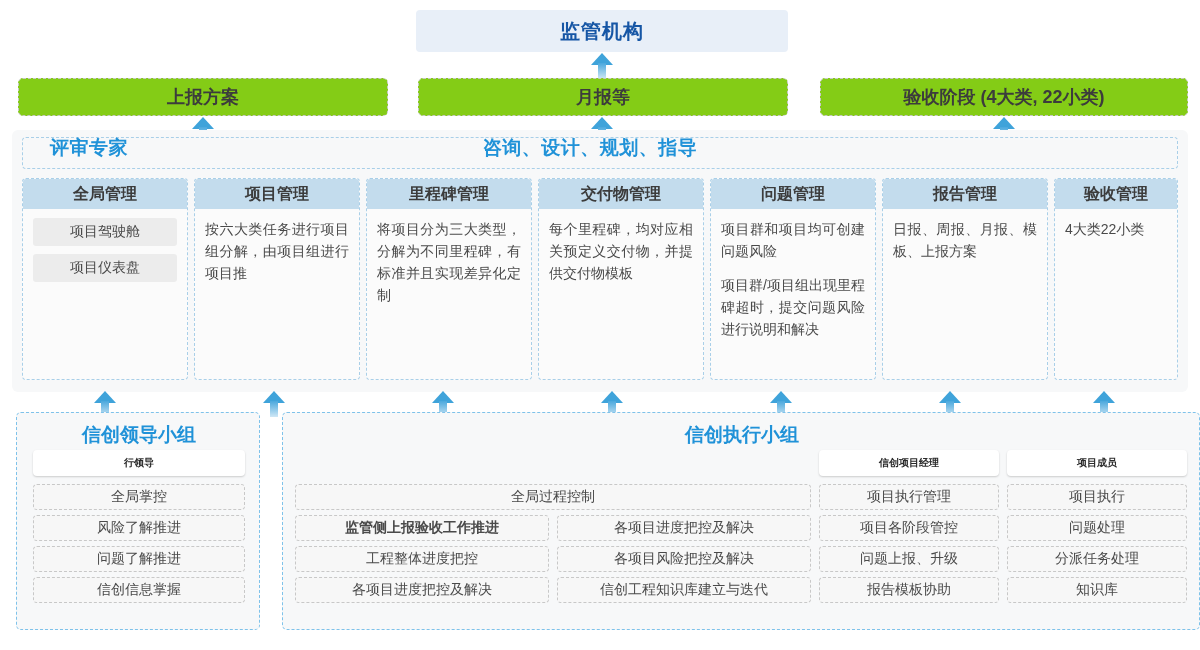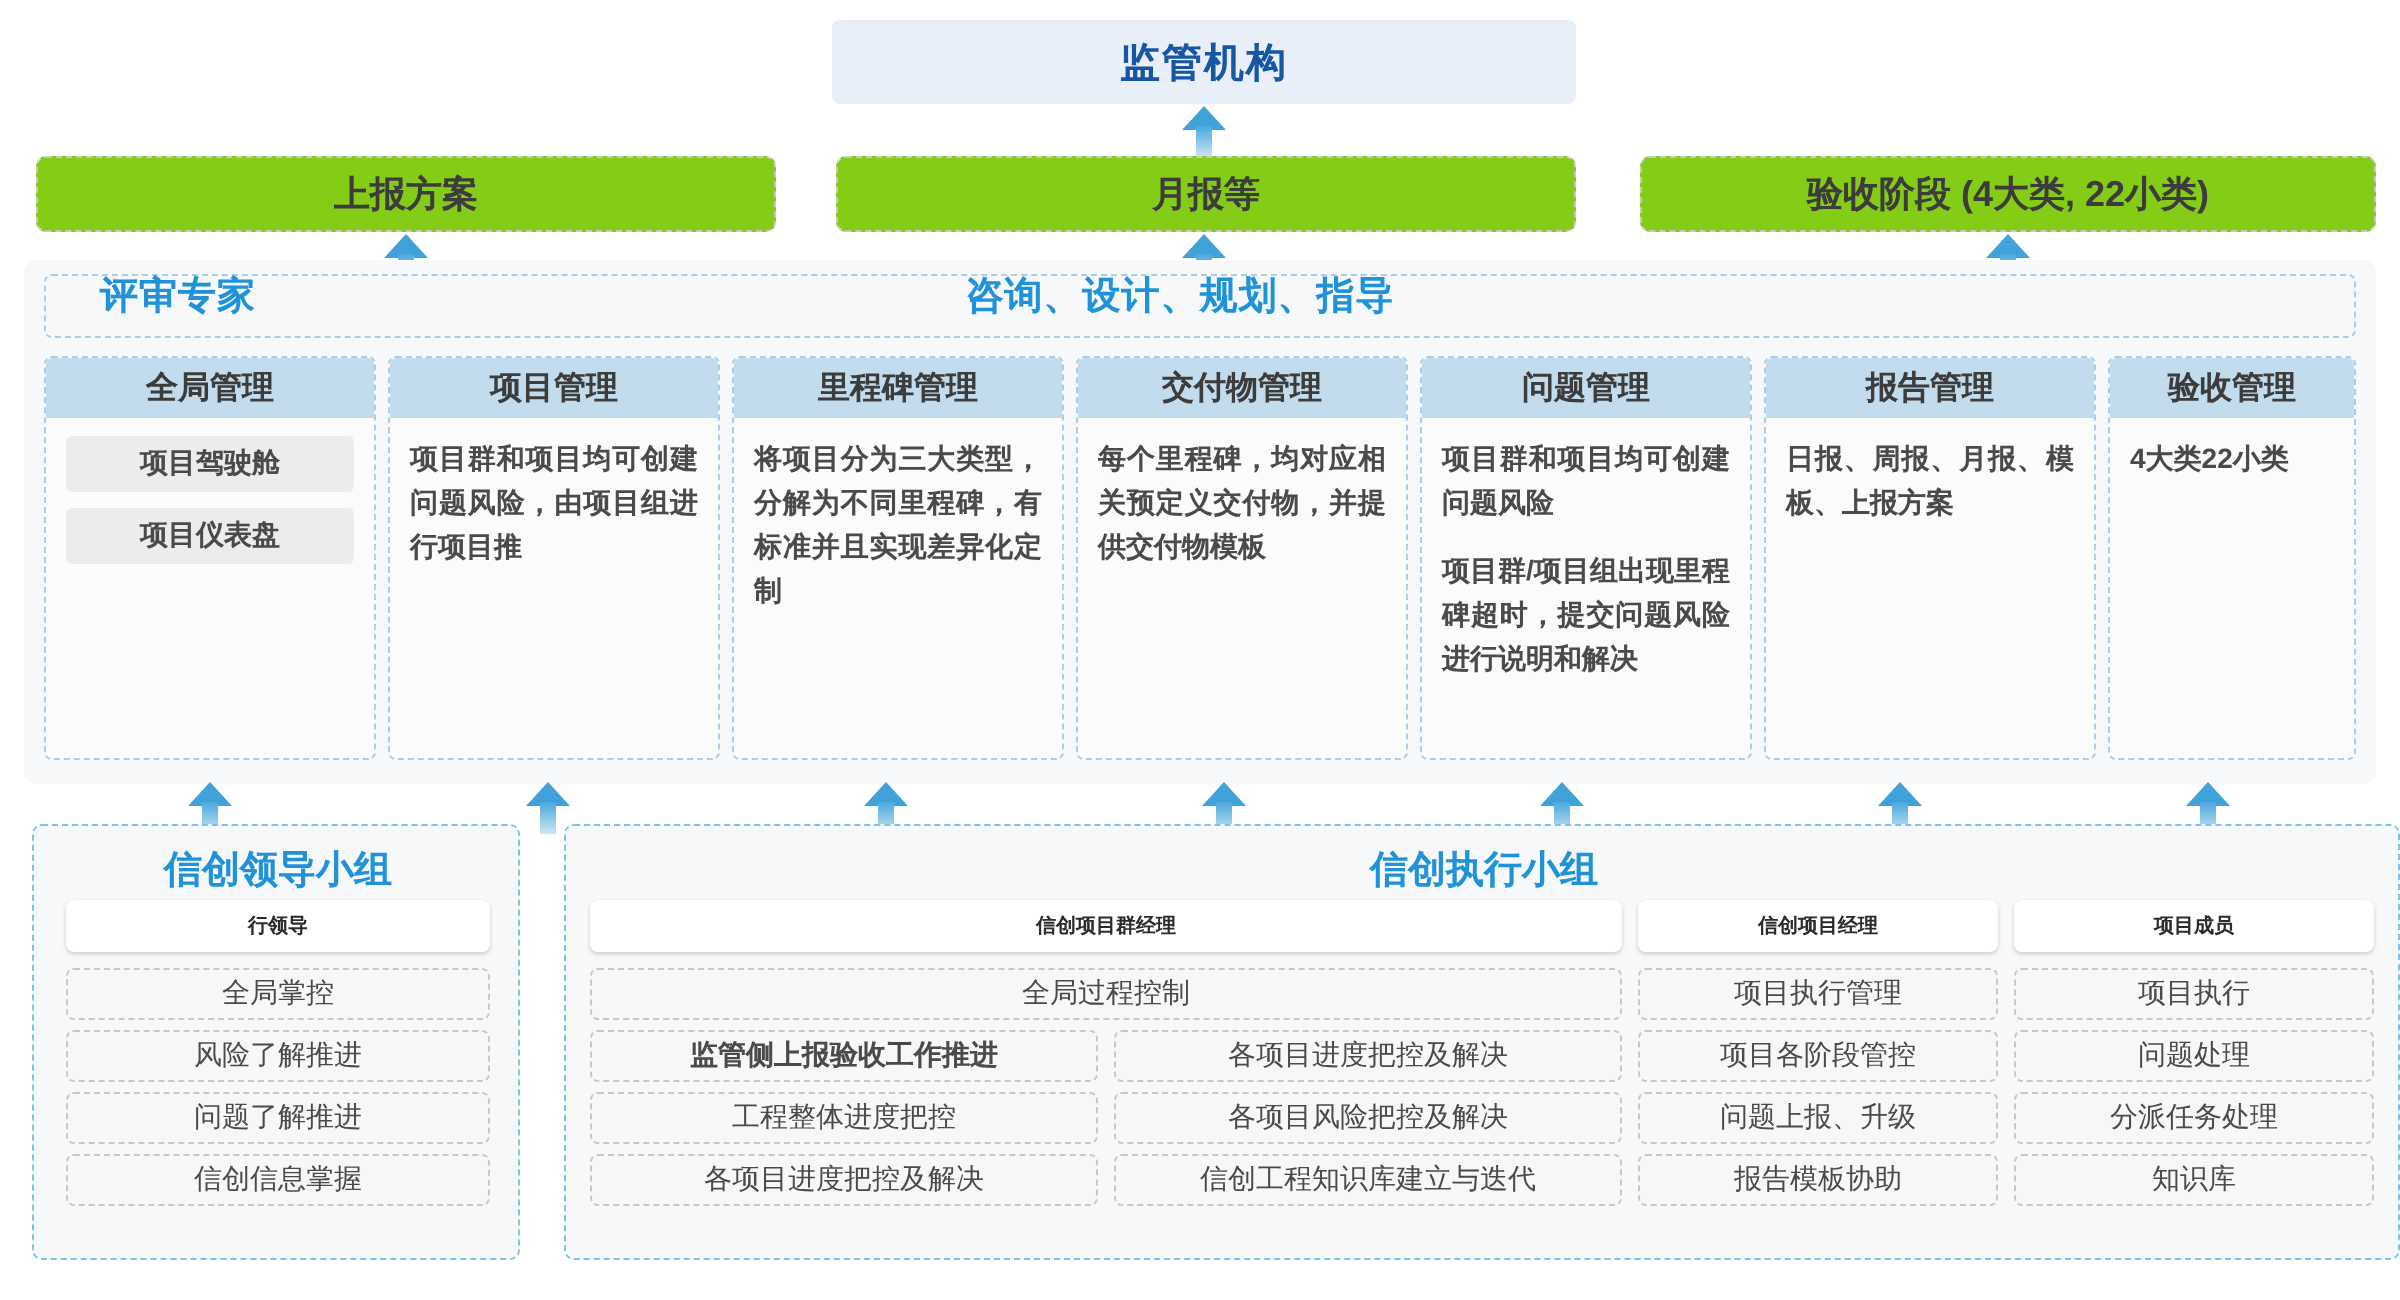--- a/index.html
+++ b/index.html
@@ -73,21 +73,21 @@
     border: 1px dashed #a9cfe8;
     border-radius: 4px;
     background: #fbfbfb;
     overflow: hidden;
   }
   .col-head {
     height: 30px; background: #c3dced;
     display: flex; align-items: center; justify-content: center;
     color: #3c3c3c; font-weight: bold; font-size: 16px;
   }
-  .col-body { padding: 9px 10px 16px 10px; font-weight: bold; }
+  .col-body { padding: 9px 10px 16px 10px; }
   .col-text {
     font-size: 14px; color: #4a4a4a; line-height: 22px;
     text-align: justify; text-align-last: left;
     margin: 0 0 12px 0;
   }
   .col-text:last-child { margin-bottom: 0; }
   .chip {
     background: #ececec; border-radius: 3px;
     height: 28px; margin-bottom: 8px;
     display: flex; align-items: center; justify-content: center;
@@ -176,21 +176,21 @@
       <div class="col-head">全局管理</div>
       <div class="col-body">
         <div class="chip">项目驾驶舱</div>
         <div class="chip">项目仪表盘</div>
       </div>
     </div>
 
     <div class="col-card" style="left:182px; width:166px;">
       <div class="col-head">项目管理</div>
       <div class="col-body">
-        <p class="col-text">项目群和项目均可创建问题风险，由项目组进行项目推</p>
+        <p class="col-text">按六大类任务进行项目组分解，由项目组进行项目推</p>
       </div>
     </div>
 
     <div class="col-card" style="left:354px; width:166px;">
       <div class="col-head">里程碑管理</div>
       <div class="col-body">
         <p class="col-text">将项目分为三大类型，分解为不同里程碑，有标准并且实现差异化定制</p>
       </div>
     </div>
 
@@ -268,23 +268,20 @@
       <span>问题了解推进</span>
     </div>
     <div class="cell" style="left:16px; top:164px; width:212px;">
       <span>信创信息掌握</span>
     </div>
   </div>
 
   <div class="bottom-panel" id="bottom-right">
     <div class="group-title" id="br-title">信创执行小组</div>
 
-    <div class="role-head" style="left:12px; top:37px; width:516px;">
-      <span>信创项目群经理</span>
-    </div>
     <div class="cell" style="left:12px; top:71px; width:516px;">
       <span>全局过程控制</span>
     </div>
 
     <div class="cell" style="left:12px; top:102px; width:254px;font-weight:bold;">
       <span>监管侧上报验收工作推进</span>
     </div>
     <div class="cell" style="left:12px; top:133px; width:254px;">
       <span>工程整体进度把控</span>
     </div>

